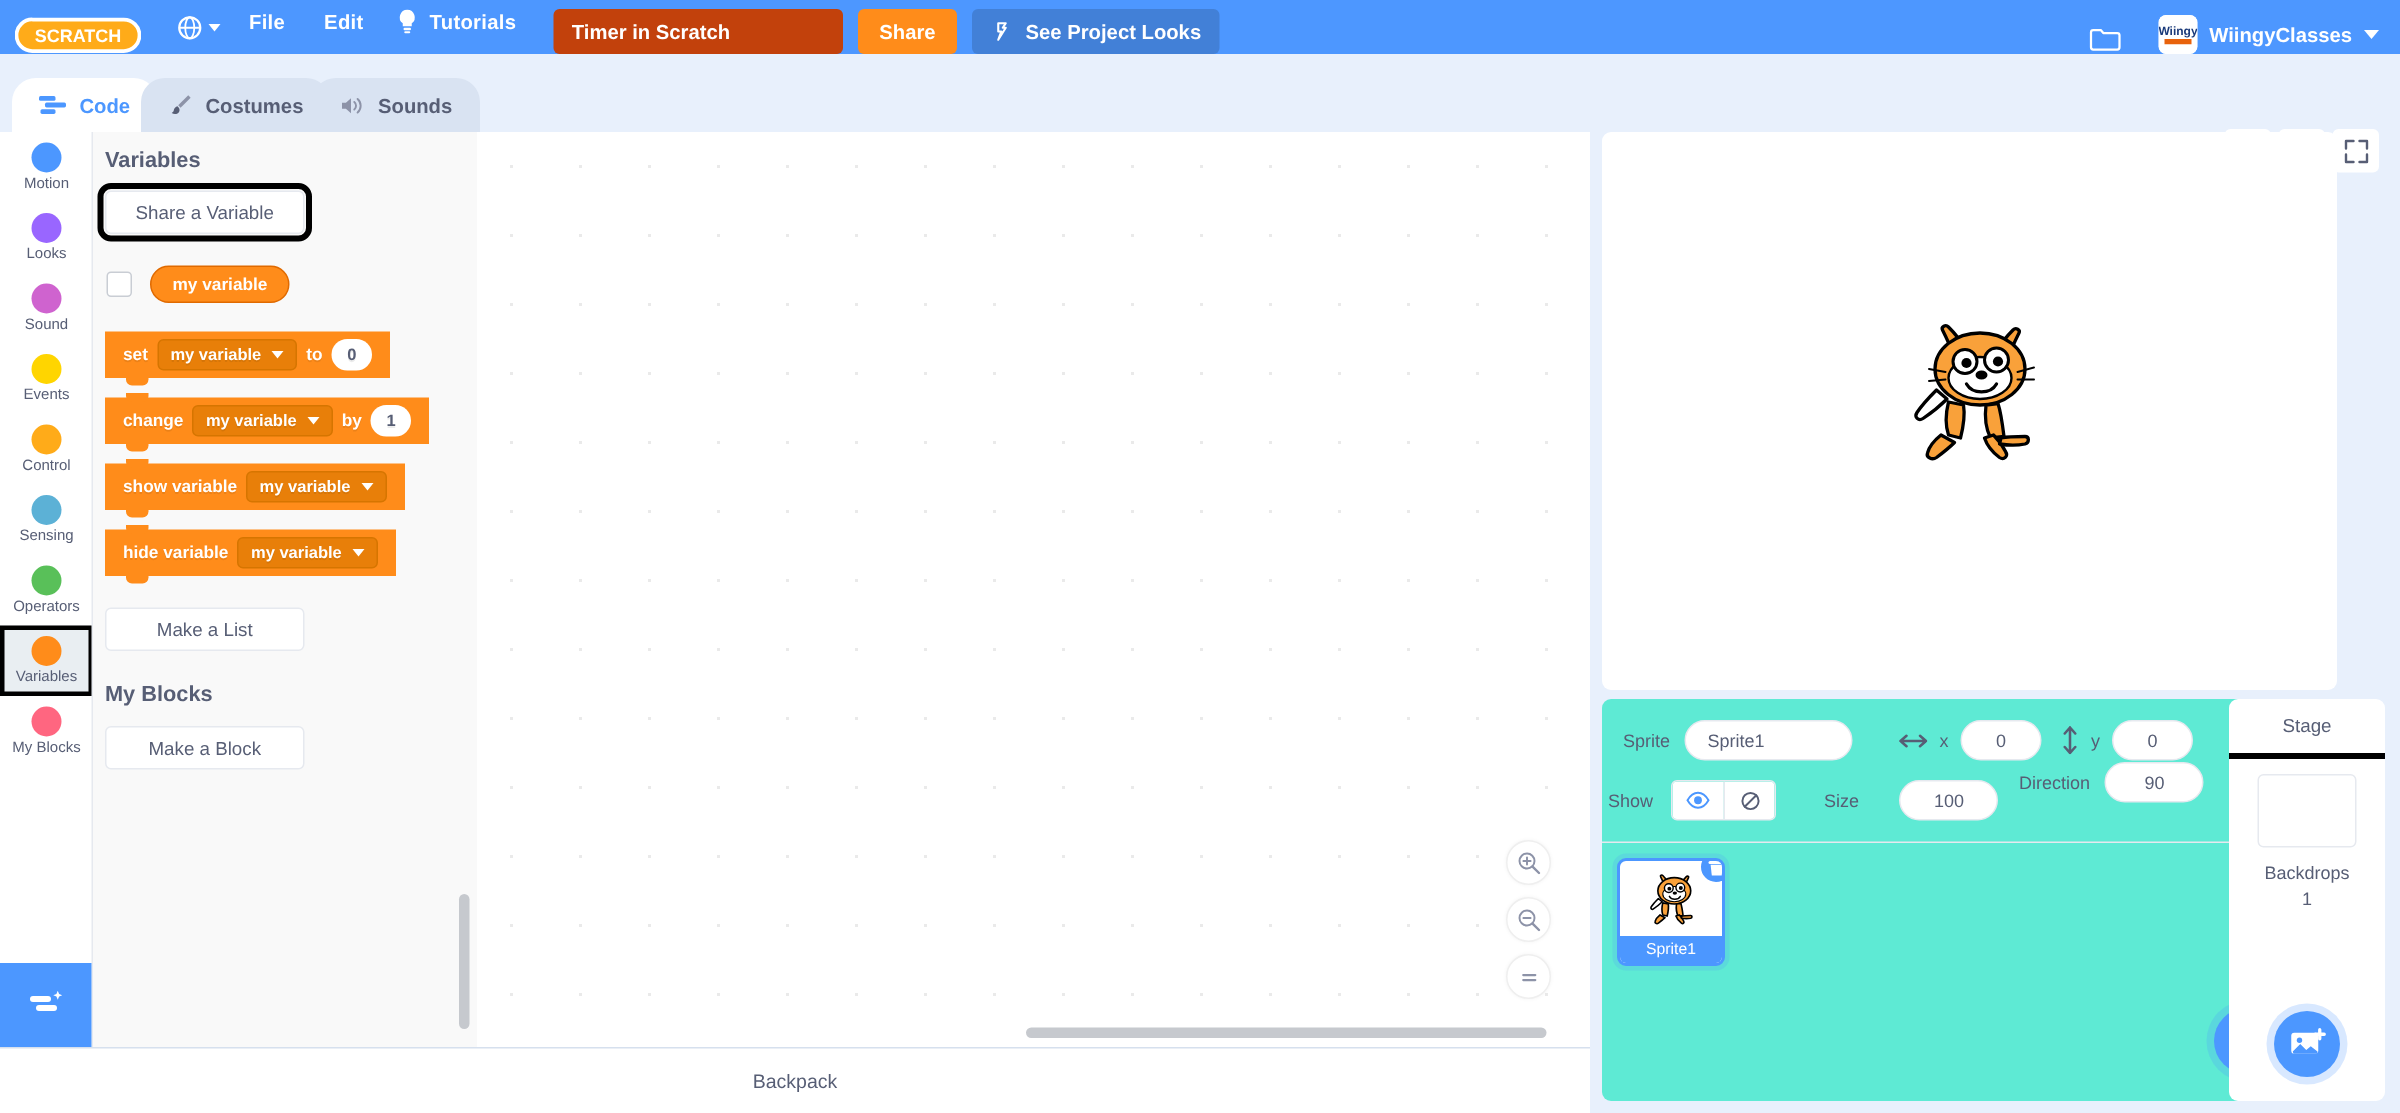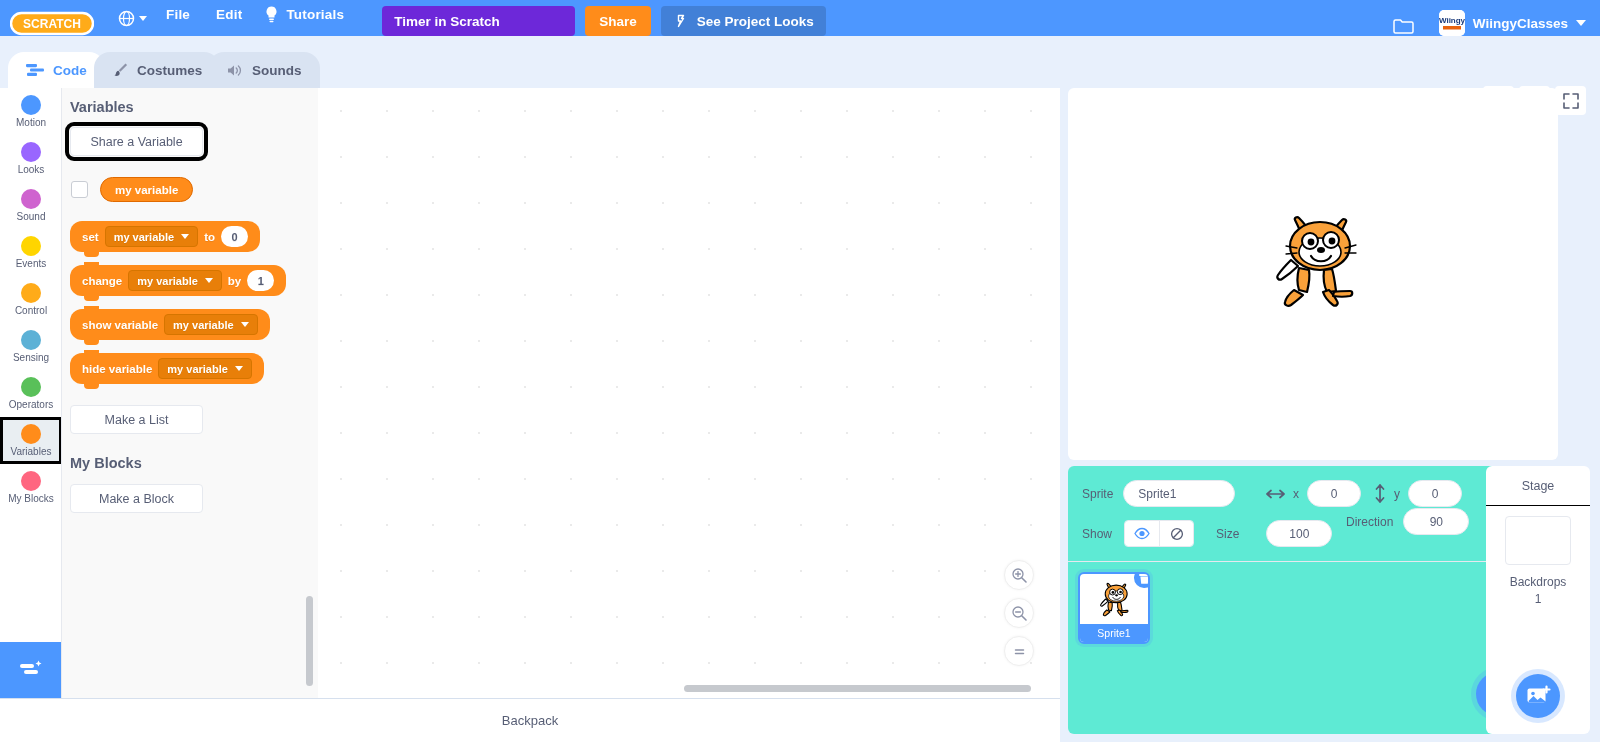--- a/index.html
+++ b/index.html
@@ -29,23 +29,23 @@
     margin-left: 18px; padding: 0 6px; height: 36px;
     cursor: pointer;
   }
   .menu-item {
     height: 44px; display: flex; align-items: center;
     padding: 0 13px; font-size: 13.5px; font-weight: bold;
     color: #fff; cursor: pointer; letter-spacing: .2px;
   }
   .menu-item.tut { gap: 6px; padding-left: 8px; }
   .title-field {
-    margin-left: 25px;
+    margin-left: 12px;
     width: 193px; height: 30px;
-    background: #6d28d9; border: none; border-radius: 4px;
+    background: #c2410c; border: none; border-radius: 4px;
     color: #fff; font-size: 13.5px; font-weight: bold;
     padding: 0 12px; font-family: "Liberation Sans", sans-serif;
   }
   .title-field::placeholder { color: #cfe0f7; }
   .share-btn {
     margin-left: 10px;
     height: 30px; padding: 0 14px;
     background: #ff8c1a; color: #fff;
     border: none; border-radius: 4px;
     font-size: 13.5px; font-weight: bold; cursor: pointer;
@@ -150,21 +150,21 @@
     display: flex; align-items: center; justify-content: center;
     font-family: "Liberation Sans", sans-serif;
   }
   .pal-btn.outlined { outline: 4px solid #000; outline-offset: 1px; }
 
   
   .blk {
     position: relative; background: #ff8c1a;
     color: #fff; font-size: 11.5px; font-weight: bold;
     display: inline-flex; align-items: center; gap: 6px;
-    padding: 0 12px; height: 31px; border-radius: 12px;
+    padding: 0 12px; height: 31px; border-radius: 0;
     text-shadow: 0 1px 0 rgba(0,0,0,.08);
     cursor: grab;
   }
   .blk::before {
     content:''; position:absolute; left:14px; top:-3px;
     width:15px; height:6px; background:#ff8c1a; border-radius:0 0 4px 4px;
   }
   .blk::after {
     content:''; position:absolute; left:14px; bottom:-5px;
     width:15px; height:6px; background:#ff8c1a; border-radius:0 0 4px 4px;
@@ -300,21 +300,21 @@
   #sprite-fab { right: 20px; bottom: 18px; }
 
   
   #stagesel {
     position: absolute; left: 1486px; top: 466px;
     width: 104px; height: 268px;
     background: #fff; border-radius: 6px;
   }
   .ss-head {
     height: 40px; display: flex; align-items: center; justify-content: center;
-    font-size: 12.5px; color: #575e75; border-bottom: 1px solid #000000;
+    font-size: 12.5px; color: #575e75; border-bottom: 4px solid #000000;
   }
   .ss-thumb {
     margin: 10px auto 0; width: 66px; height: 49px;
     background: #fff; border: 1px solid #e6e9ef; border-radius: 4px;
   }
   .ss-lbl {
     margin-top: 10px; text-align: center; font-size: 12px; color: #575e75;
   }
   .ss-count { margin-top: 3px; text-align: center; font-size: 12px; color: #575e75; }
   #stage-fab { left: 30px; bottom: 16px; }
@@ -652,21 +652,21 @@
     </div>
 
     <div class="sp-row" style="left:306px; top:14px; gap:8px">
       <svg width="12" height="19" viewBox="0 0 12 19">
         <path d="M6 1v17M6 1L2.5 5M6 1l3.5 4M6 18l-3.5-4M6 18l3.5-4" fill="none" stroke="#575e75" stroke-width="1.7" stroke-linecap="round" stroke-linejoin="round"></path>
       </svg>
       <span class="sp-lbl">y</span>
       <span class="sp-input" style="width:54px">0</span>
     </div>
 
-    <div class="sp-row" style="left:14px; top:54px; gap:12px">
+    <div class="sp-row" style="left:4px; top:54px; gap:12px">
       <span class="sp-lbl">Show</span>
       <span class="showbox">
         <span class="showbtn">
           <svg width="16" height="13" viewBox="0 0 16 13">
             <path d="M1 6.5C3 3 5.5 1.5 8 1.5s5 1.5 7 5c-2 3.5-4.5 5-7 5s-5-1.5-7-5z" fill="none" stroke="#4c97ff" stroke-width="1.3"></path>
             <circle cx="8" cy="6.5" r="2.6" fill="#4c97ff"></circle>
           </svg>
         </span>
         <span class="showbtn">
           <svg width="16" height="16" viewBox="0 0 16 16">

